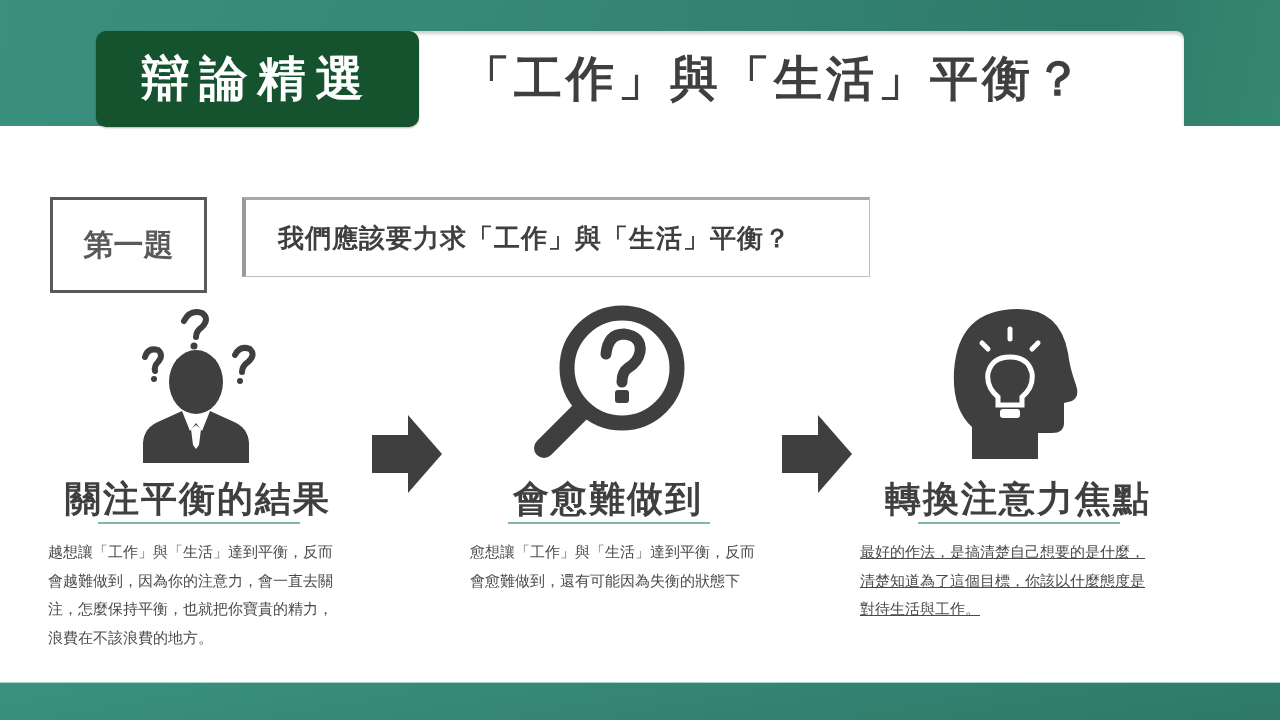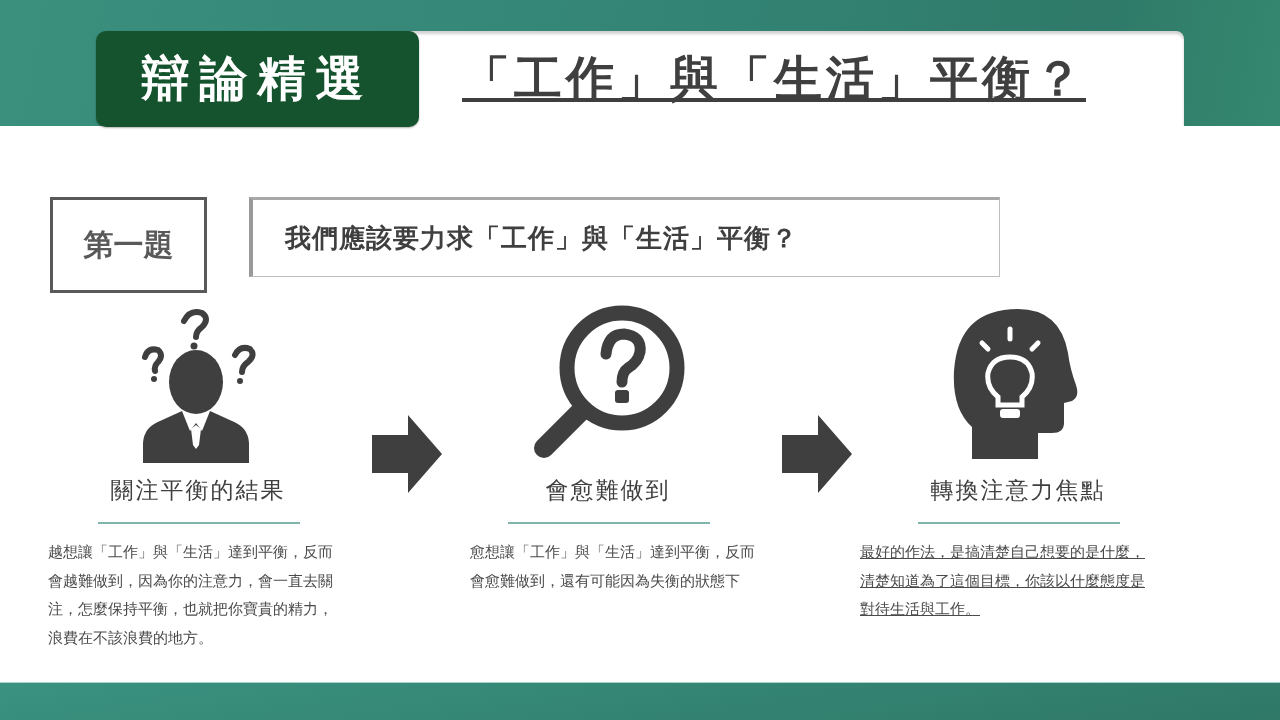--- a/index.html
+++ b/index.html
@@ -13,50 +13,50 @@
   .bottom-band {
     position: absolute; left: 0; top: 682px; width: 1280px; height: 38px;
     background: linear-gradient(170deg, #3a9280 0%, #2f7867 100%);
     border-top: 1px solid #a8d3c8;
   }
 
   .title-white {
     position: absolute; left: 380px; top: 31px; width: 804px; height: 95px;
     background: #ffffff; border-radius: 0 8px 0 0;
     box-shadow: inset 0 3px 3px rgba(0,0,0,0.18);
-    display: flex; align-items: center; text-decoration: underline;
+    display: flex; align-items: center;
   }
   .title-white .title-text {
     margin-left: 82px; font-size: 48px; font-weight: bold; letter-spacing: 4px; color: #3f3f3f;
   }
   .title-dark {
     position: absolute; left: 96px; top: 31px; width: 323px; height: 96px;
     background: #14532d; border-radius: 10px;
     display: flex; align-items: center; justify-content: center;
     box-shadow: 0 1px 2px rgba(0,0,0,0.3);
   }
   .title-dark span { color: #ffffff; font-size: 48px; font-weight: bold; letter-spacing: 10px; }
 
   .q-label {
     position: absolute; left: 50px; top: 197px; width: 157px; height: 96px;
     border: 3px solid #595959; display: flex; align-items: center; justify-content: center;
     font-size: 30px; font-weight: bold; color: #595959;
   }
   .q-box {
-    position: absolute; left: 249px; top: 197px; width: 751px; height: 80px;
+    position: absolute; left: 242px; top: 197px; width: 628px; height: 80px;
     border: 1px solid #bfbfbf; border-left: 4px solid #9a9a9a; border-top: 3px solid #a8a8a8;
     display: flex; align-items: center;
   }
   .q-box span { margin-left: 32px; font-size: 26px; font-weight: bold; color: #3f3f3f; letter-spacing: 1px; }
 
   .col { position: absolute; top: 300px; width: 340px; }
   .col .icon-wrap { position: absolute; }
   .col .col-title {
     position: absolute; top: 175px; width: 340px; text-align: center;
-    font-size: 23px; font-weight: normal; color: #3f3f3f; letter-spacing: 2px;
+    font-size: 36px; font-weight: bold; color: #3f3f3f; letter-spacing: 2px;
   }
   .col .col-line { position: absolute; top: 222px; height: 2px; background: #7fb5ab; }
   .col .col-desc {
     position: absolute; top: 238px; font-size: 15px; line-height: 28.5px; color: #4a4a4a; white-space: pre-line;
   }
 
   .arrow { position: absolute; top: 415px; }
 </style>
 </head>
 <body>

